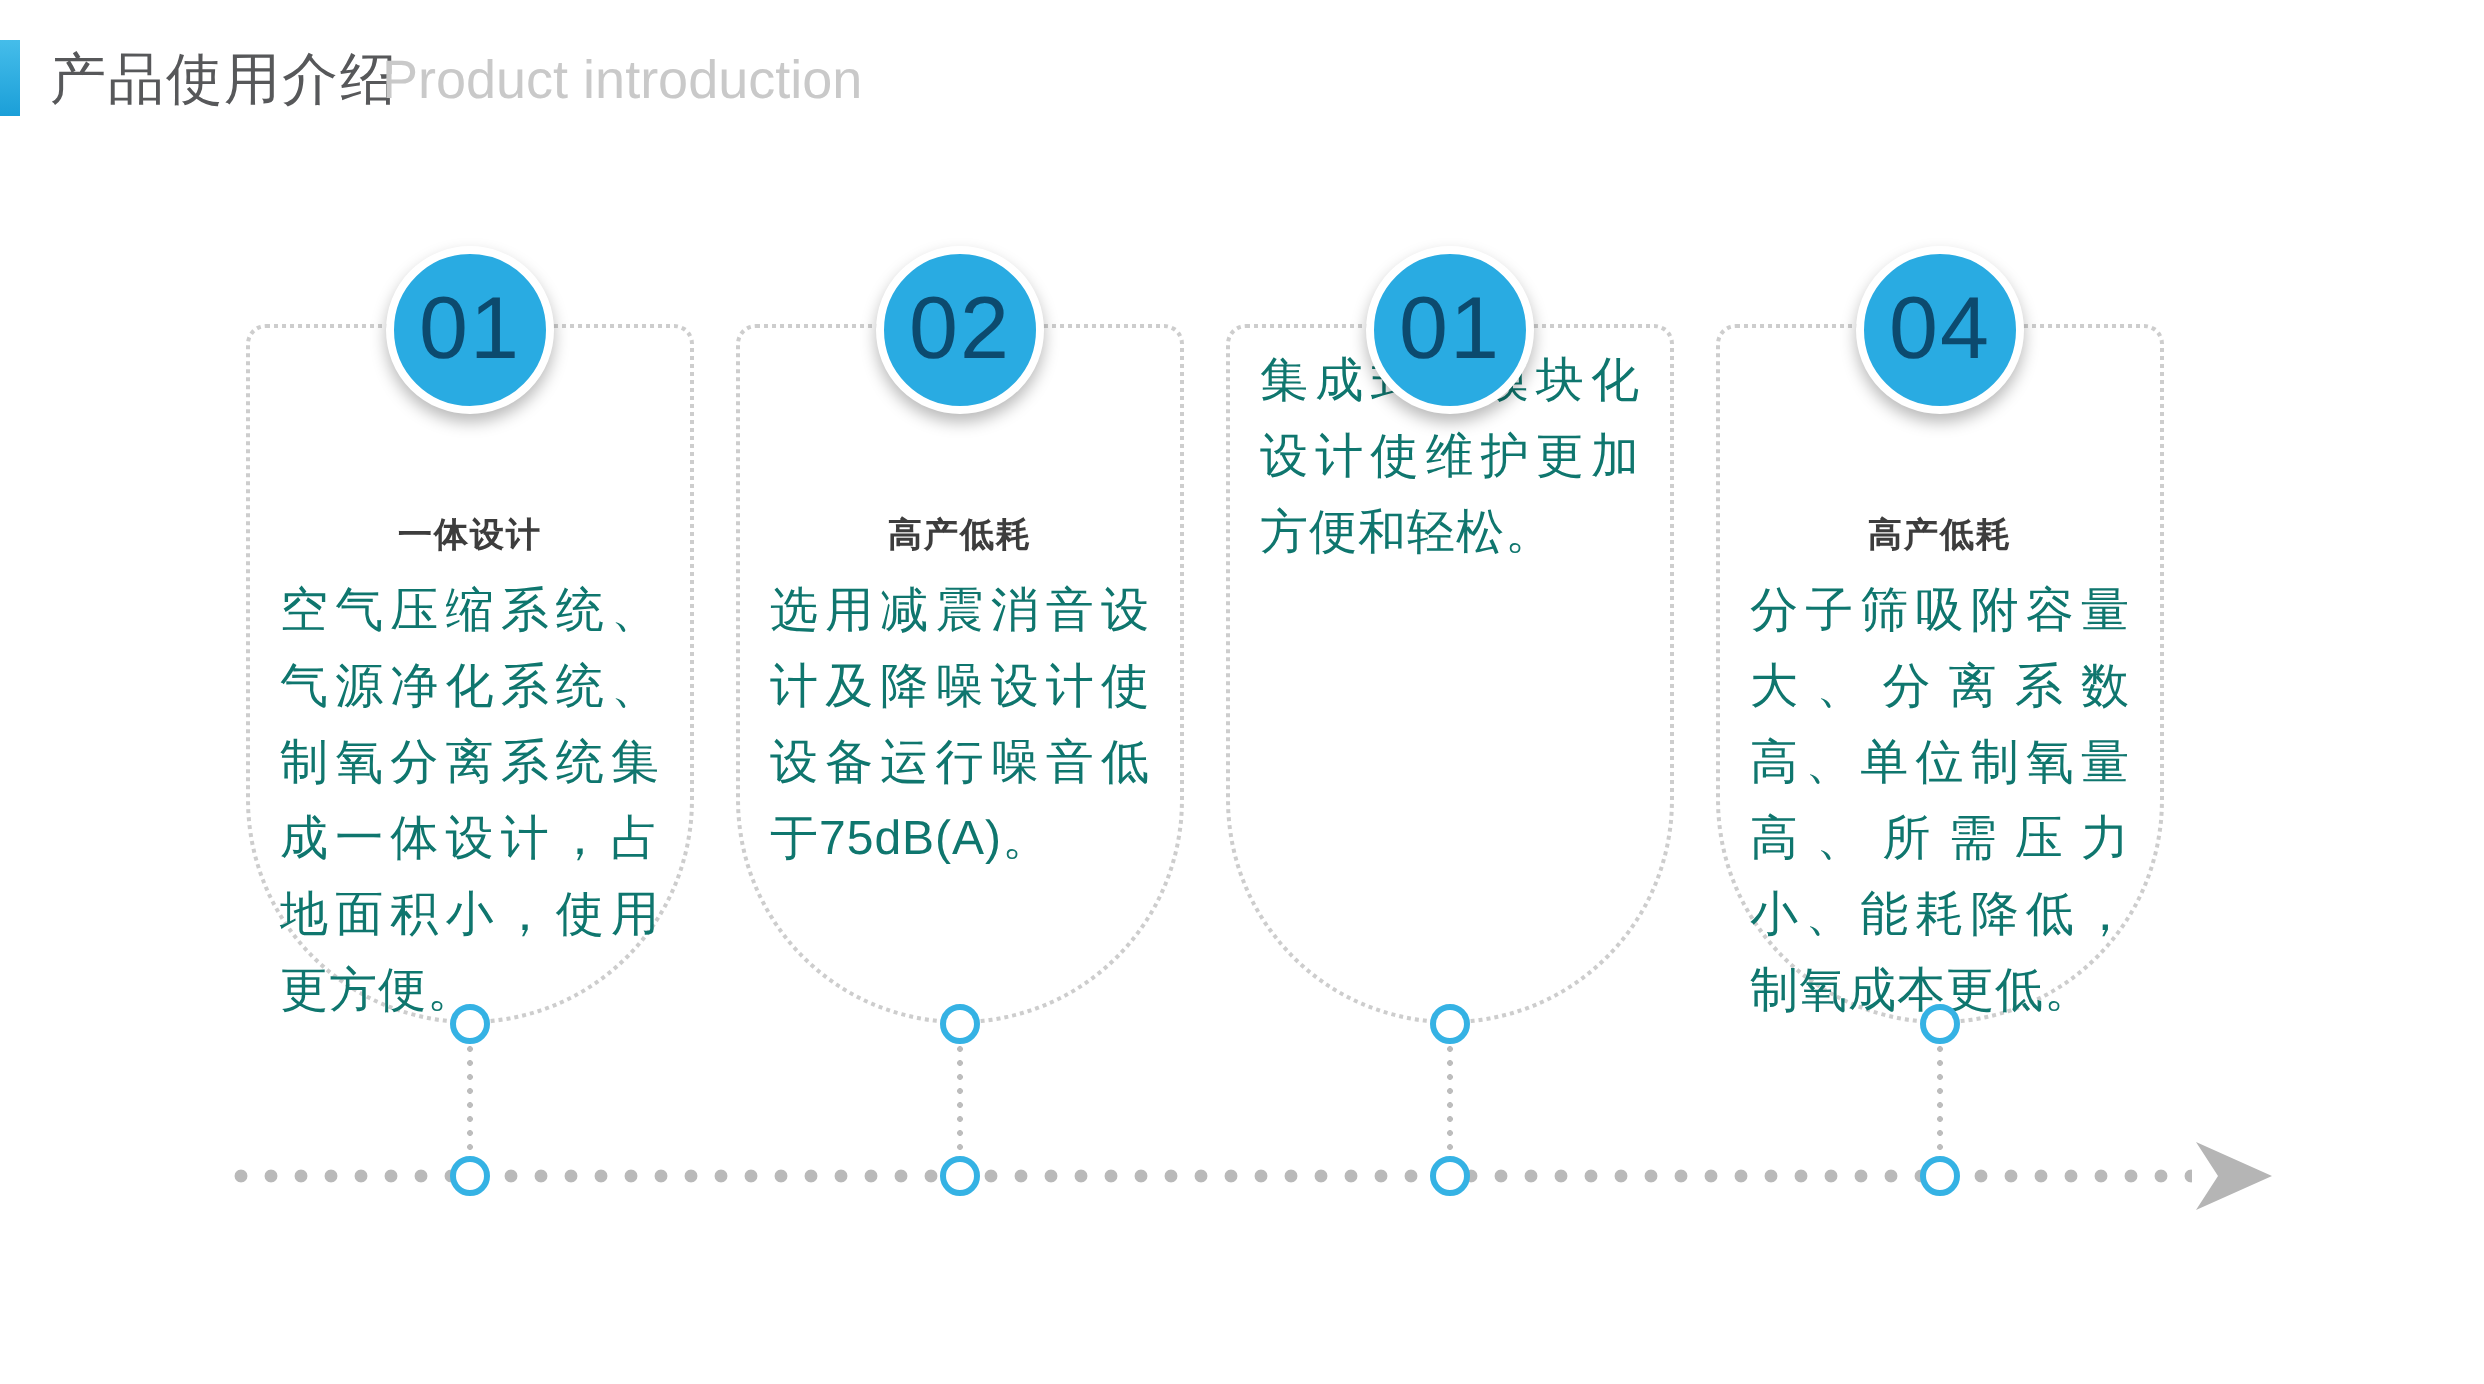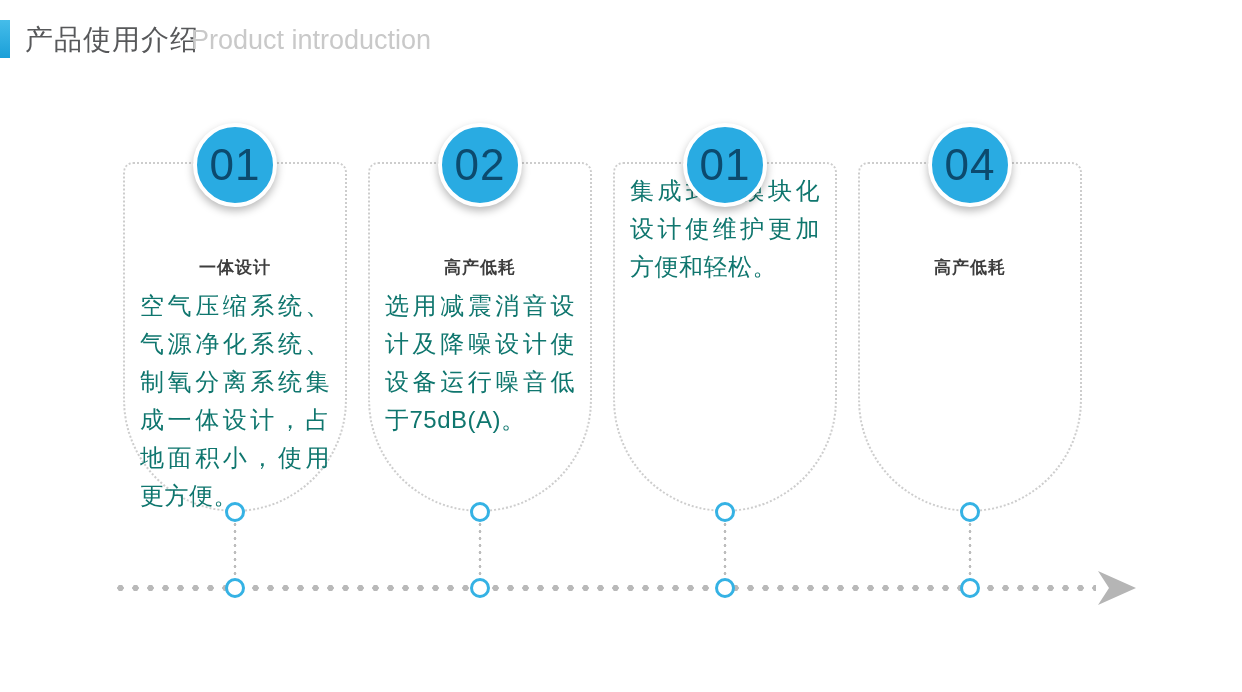--- a/index.html
+++ b/index.html
@@ -125,20 +125,21 @@
       <span>01</span>
     </div>
     <div class="card-body">集成式及模块化设计使维护更加方便和轻松。</div>
   </div>
 
   <div class="card c4">
     <div class="num-circle">
       <span>04</span>
     </div>
     <div class="card-title">高产低耗</div>
+    <div class="card-body">分子筛吸附容量大、分离系数高、单位制氧量高、所需压力小、能耗降低，制氧成本更低。</div>
   </div>
 
   <div class="v-connector" style="left:233px;"></div>
   <div class="v-connector" style="left:478px;"></div>
   <div class="v-connector" style="left:723px;"></div>
   <div class="v-connector" style="left:968px;"></div>
 
   <div class="node" style="left:225px; top:502px;"></div>
   <div class="node" style="left:470px; top:502px;"></div>
   <div class="node" style="left:715px; top:502px;"></div>

